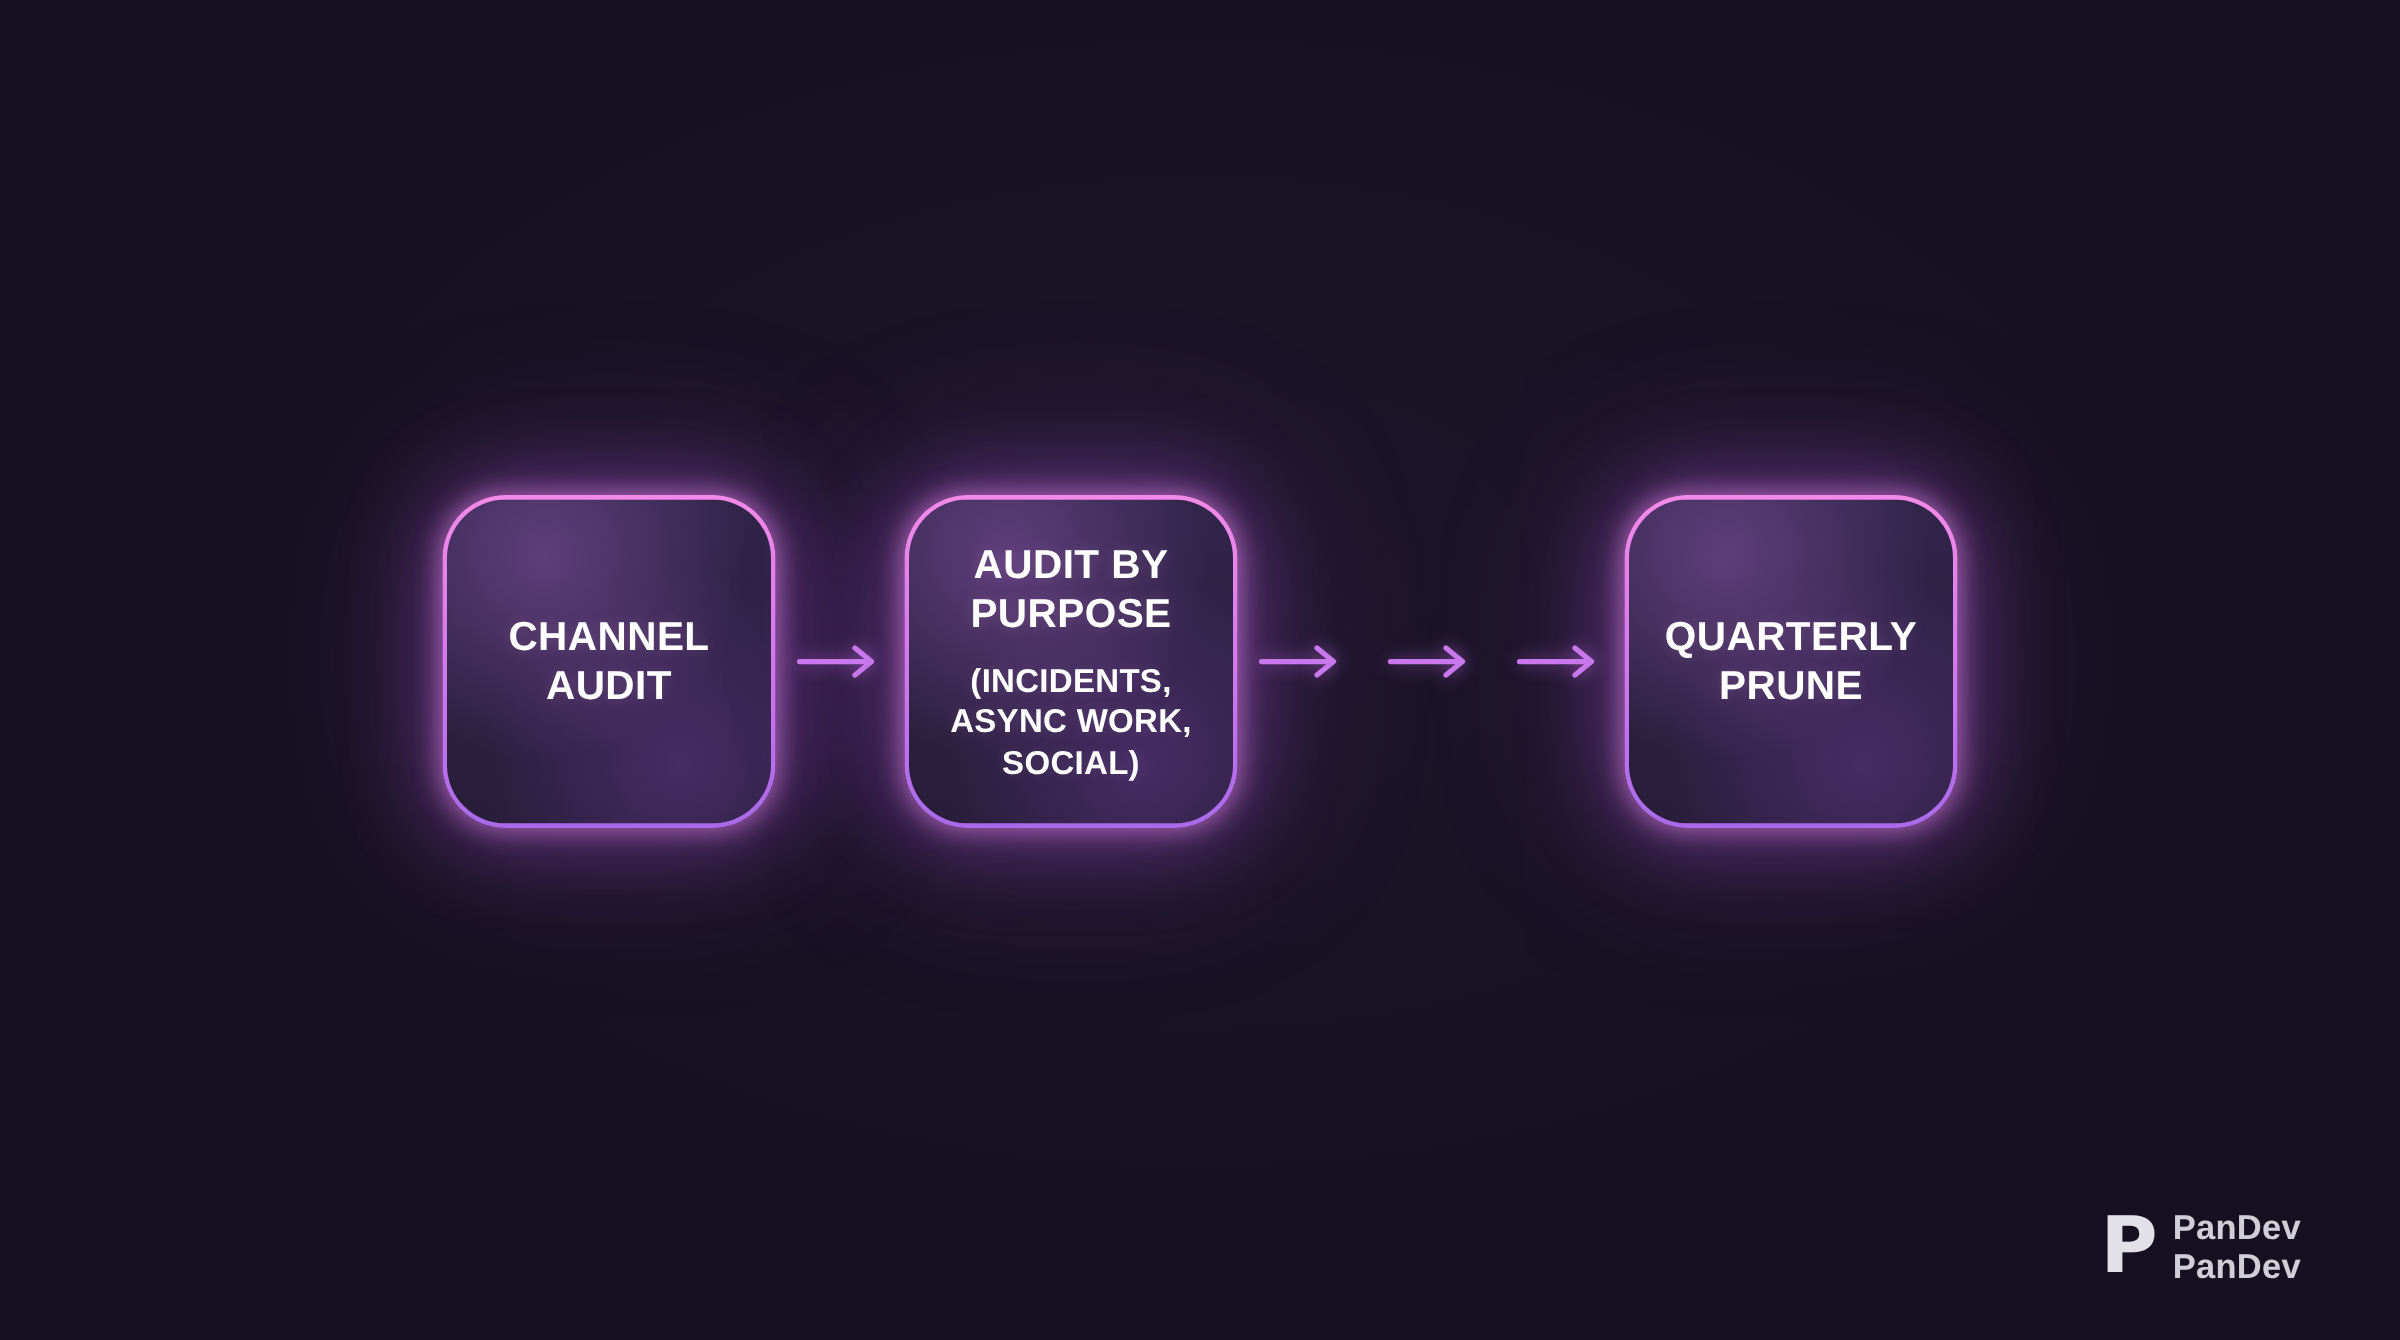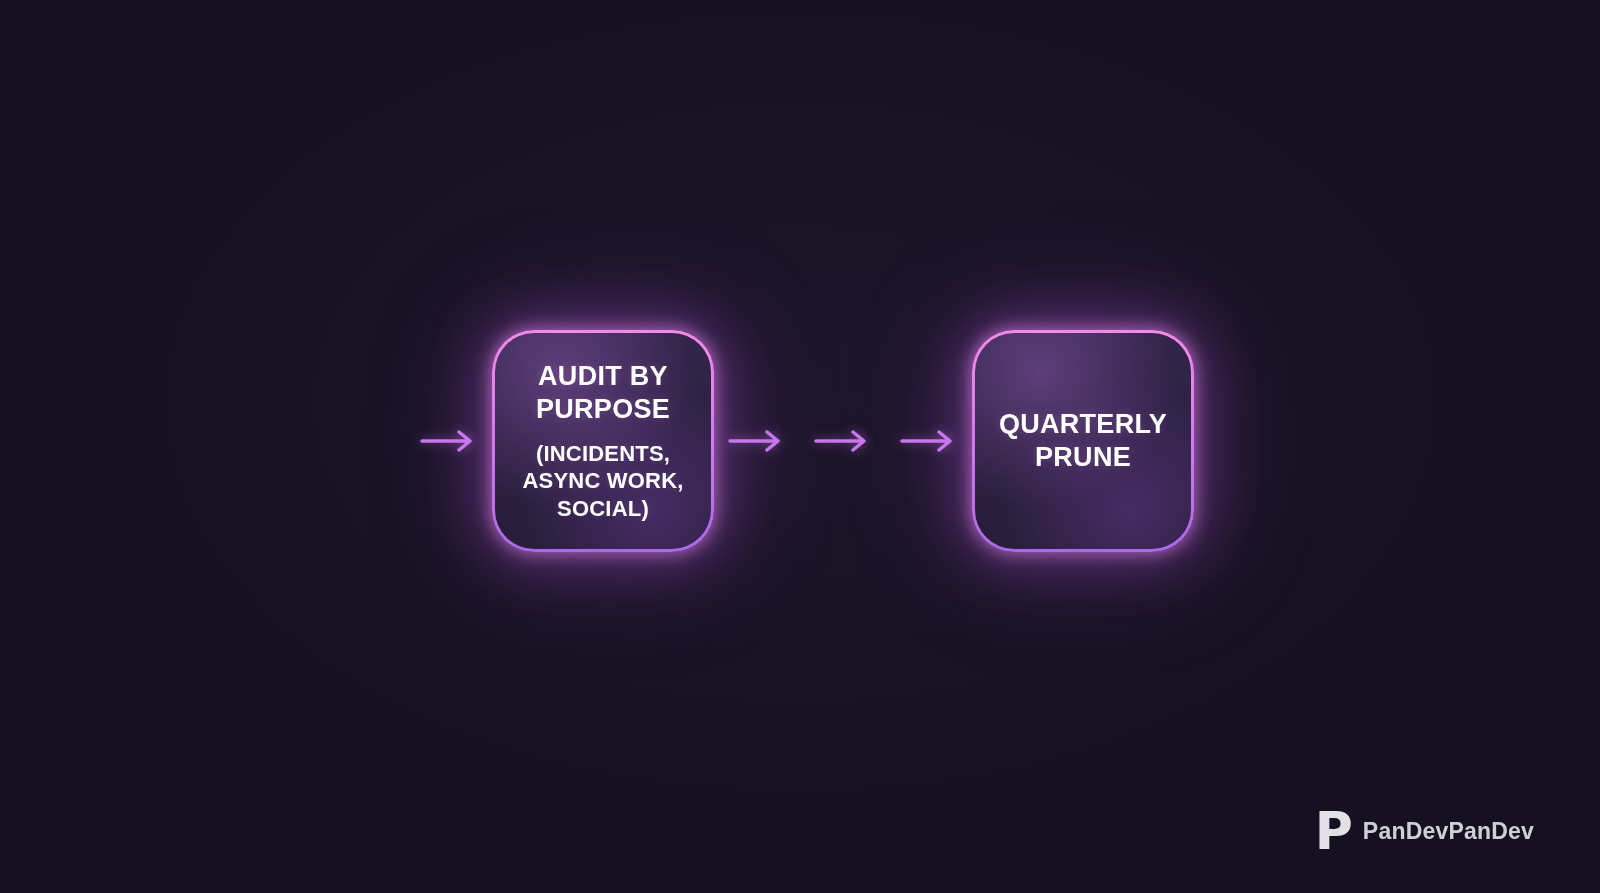--- a/index.html
+++ b/index.html
@@ -99,35 +99,42 @@
   }
   .brand-glyph {
     color: rgba(245, 243, 250, 0.92);
     font-size: 52px;
     font-weight: 700;
     line-height: 1;
     font-family: "DejaVu Sans", sans-serif;
   }
   .brand-text {
     display: flex;
+    flex-direction: column;
     justify-content: center;
   }
   .brand-line {
     color: rgba(235, 232, 242, 0.88);
     font-size: 23px;
     font-weight: 600;
     line-height: 1.13;
     letter-spacing: 0.2px;
   }
 </style>
 </head>
 <body>
 
 <div class="flow-row">
 
+  <div class="step-box">
+    <div class="step-inner">
+      <div class="step-title">CHANNEL
+AUDIT</div>
+    </div>
+  </div>
 
   <div class="arrow">
     <svg width="60" height="26" viewBox="0 0 60 26" aria-hidden="true">
       <line x1="3" y1="13" x2="48" y2="13" stroke="#c877ec" stroke-width="3.5" stroke-linecap="round"></line>
       <path d="M40 4 L51 13 L40 22" fill="none" stroke="#c877ec" stroke-width="3.5" stroke-linecap="round" stroke-linejoin="round"></path>
     </svg>
   </div>
 
   <div class="step-box">
     <div class="step-inner">

